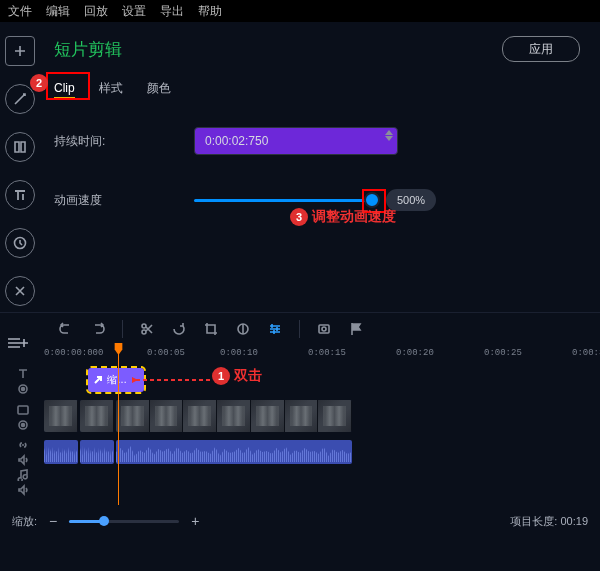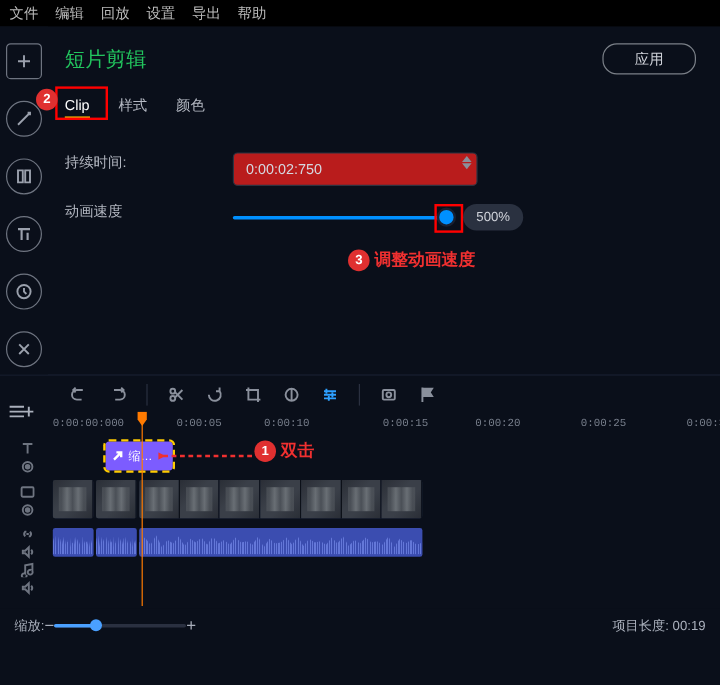--- a/index.html
+++ b/index.html
@@ -12,23 +12,23 @@
   .rail-btn svg{width:16px;height:16px;stroke:#9aa0ac;fill:none;stroke-width:1.6}
   .panel{flex:1;padding:10px 20px 0 14px;position:relative}
   .panel-head{display:flex;align-items:center;justify-content:space-between;height:34px}
   .panel-title{font-size:17px;color:#22c55e}
   .apply-btn{width:76px;height:24px;border:1px solid #7b8088;border-radius:12px;display:flex;align-items:center;justify-content:center;font-size:12px;color:#d0d3da;cursor:pointer;background:transparent}
   .tabs{display:flex;align-items:center;gap:24px;margin-top:12px;font-size:12px;color:#b4b8c2;position:relative}
   .tab{padding:2px 0;cursor:pointer}
   .tab.active{color:#fff;border-bottom:2px solid #eab308}
   .callout-box{position:absolute;border:2px solid #ff0000;pointer-events:none}
   .callout-num{width:18px;height:18px;border-radius:50%;background:#e03030;color:#fff;font-size:11px;font-weight:bold;display:flex;align-items:center;justify-content:center;position:absolute}
-  .fieldrow{display:flex;margin-top:28px;font-size:12px;color:#b4b8c2}
+  .fieldrow{display:flex;align-items:center;margin-top:28px;font-size:12px;color:#b4b8c2}
   .fieldlabel{width:140px}
-  .timebox{width:182px;height:26px;background:#b91c1c;border:1px solid #2d3340;border-radius:4px;display:flex;align-items:center;padding:0 10px;position:relative;color:#d5d8e0}
+  .timebox{width:182px;height:26px;background:#6d28d9;border:1px solid #2d3340;border-radius:4px;display:flex;align-items:center;padding:0 10px;position:relative;color:#d5d8e0}
   .spinners{position:absolute;right:4px;top:2px;display:flex;flex-direction:column;gap:1px}
   .spinners div{width:0;height:0;border-left:4px solid transparent;border-right:4px solid transparent;cursor:pointer}
   .spinners .up{border-bottom:5px solid #8b8f9a}
   .spinners .dn{border-top:5px solid #8b8f9a}
   .slider-area{flex:1;position:relative;height:26px;display:flex;align-items:center}
   .slider-track{height:3px;background:#0090ff;border-radius:2px;width:178px;position:relative}
   .slider-thumb{width:12px;height:12px;border-radius:50%;background:#0090ff;border:2px solid #1a2030;position:absolute;right:-8px;top:50%;transform:translate(0,-50%);box-sizing:content-box}
   .pct-badge{margin-left:14px;width:50px;height:22px;background:#2a3140;border-radius:11px;display:flex;align-items:center;justify-content:center;font-size:11px;color:#d0d3da}
   .anno-red{color:#f03030;font-weight:bold;font-size:14px}
   .divider{height:1px;background:#1a2030;margin:0}
@@ -48,21 +48,21 @@
   .clip-annot{position:absolute;left:44px;top:3px;width:48px;height:24px;background:#7c5cff;border-radius:3px;display:flex;align-items:center;padding:0 4px;color:#fff;font-size:10px}
   .clip-annot.sel{outline:2px dashed #ffcc00;outline-offset:0}
   .video-clip{position:absolute;top:3px;height:32px;background:#1a2338;border-radius:2px;display:flex;overflow:hidden}
   .thumb{height:100%;width:34px;background:linear-gradient(135deg,#2a2e36 0%,#3a3f48 40%,#3a3f48 60%,#2a2e36 100%);border-right:1px solid #0c1018;position:relative}
   .thumb::after{content:"";position:absolute;top:6px;left:5px;right:5px;bottom:6px;background:linear-gradient(90deg,#555a60 10%,#888e92 30%,#555a60 50%,#888e92 70%,#555a60 90%);opacity:0.6}
   .audio-clip{position:absolute;top:3px;height:24px;background:#3b4db0;border-radius:2px}
   .wave{position:absolute;left:0;right:0;top:2px;bottom:2px;background:repeating-linear-gradient(90deg,#6b7fe0 0 1px,transparent 1px 2px);opacity:0.85;clip-path:polygon(0 50%,2% 30%,4% 60%,6% 20%,8% 70%,10% 40%,12% 55%,14% 25%,16% 65%,18% 35%,20% 50%,22% 30%,24% 60%,26% 25%,28% 55%,30% 40%,32% 60%,34% 30%,36% 50%,38% 45%,40% 60%,42% 25%,44% 70%,46% 35%,48% 55%,50% 50%,52% 30%,54% 60%,56% 25%,58% 65%,60% 35%,62% 50%,64% 45%,66% 60%,68% 30%,70% 55%,72% 25%,74% 65%,76% 40%,78% 55%,80% 30%,82% 50%,84% 45%,86% 60%,88% 25%,90% 70%,92% 35%,94% 55%,96% 40%,98% 60%,100% 50%,100% 100%,0 100%)}
   .playhead{position:absolute;top:0;bottom:30px;width:1px;background:#ff7a00;left:118px}
   .playhead::before{content:"";position:absolute;top:-2px;left:-5px;width:11px;height:12px;background:#ff7a00;clip-path:polygon(15% 0,85% 0,85% 55%,50% 100%,15% 55%)}
   .status{position:absolute;bottom:0;left:0;right:0;height:28px;display:flex;align-items:center;padding:0 12px;font-size:11px;color:#aab0bc;justify-content:space-between;background:#0a0f1a}
-  .zoom{display:flex;align-items:center;gap:0}
+  .zoom{display:flex;align-items:center;gap:12px}
   .zslider{width:110px;height:3px;background:#2a3040;position:relative;border-radius:2px}
   .zslider::before{content:"";position:absolute;left:0;width:34px;height:3px;background:#4aa0ff;border-radius:2px}
   .zthumb{width:10px;height:10px;border-radius:50%;background:#4aa0ff;position:absolute;left:30px;top:-4px}
   .add-track{position:absolute;left:6px;top:335px;width:24px;height:18px;color:#aab0bc}
   .arrow-anno{position:absolute;pointer-events:none}
   .active-blue{color:#2ea0ff}
 </style>
 </head>
 <body>
 
@@ -130,21 +130,21 @@
       <div class="fieldlabel">持续时间:</div>
       <div class="timebox">
         <span>0:00:02:750</span>
         <div class="spinners">
           <div class="up"></div>
           <div class="dn"></div>
         </div>
       </div>
     </div>
 
-    <div class="fieldrow" style="margin-top:13px">
+    <div class="fieldrow" style="margin-top:32px">
       <div class="fieldlabel">动画速度</div>
       <div class="slider-area">
         <div class="slider-track">
           <div class="slider-thumb"></div>
           <div class="callout-box" style="left:168px;top:-10px;width:20px;height:20px"></div>
         </div>
         <div class="pct-badge">500%</div>
       </div>
     </div>
 
@@ -216,21 +216,21 @@
   <svg width="22" height="16" style="stroke:#aab0bc;fill:none;stroke-width:1.6">
       <path d="M2 4h12M2 8h12M2 12h12M18 4v8M14 8h8"></path>
     </svg>
 </div>
 
 <div class="timeline">
   <div class="ruler">
     <span style="left:0">0:00:00:000</span>
     <span style="left:103px">0:00:05</span>
     <span style="left:176px">0:00:10</span>
-    <span style="left:275px">0:00:15</span>
+    <span style="left:264px">0:00:15</span>
     <span style="left:352px">0:00:20</span>
     <span style="left:440px">0:00:25</span>
     <span style="left:528px">0:00:30</span>
   </div>
 
   <div class="trackwrap">
 
     <div class="trackrow" style="height:32px">
       <div class="trackhead">
         <svg>

